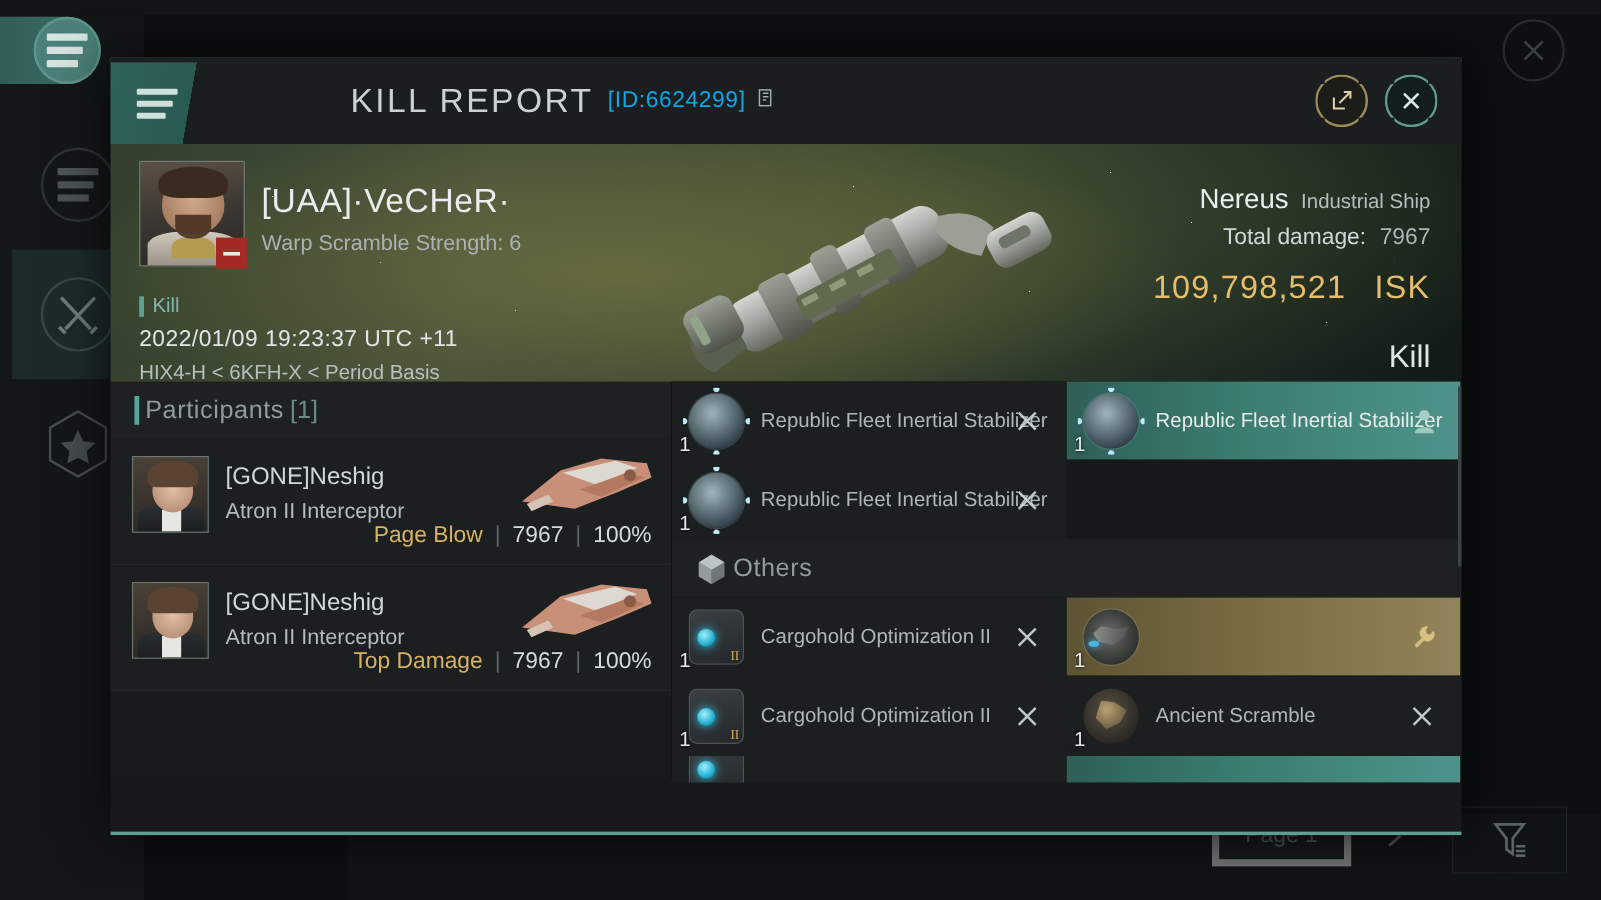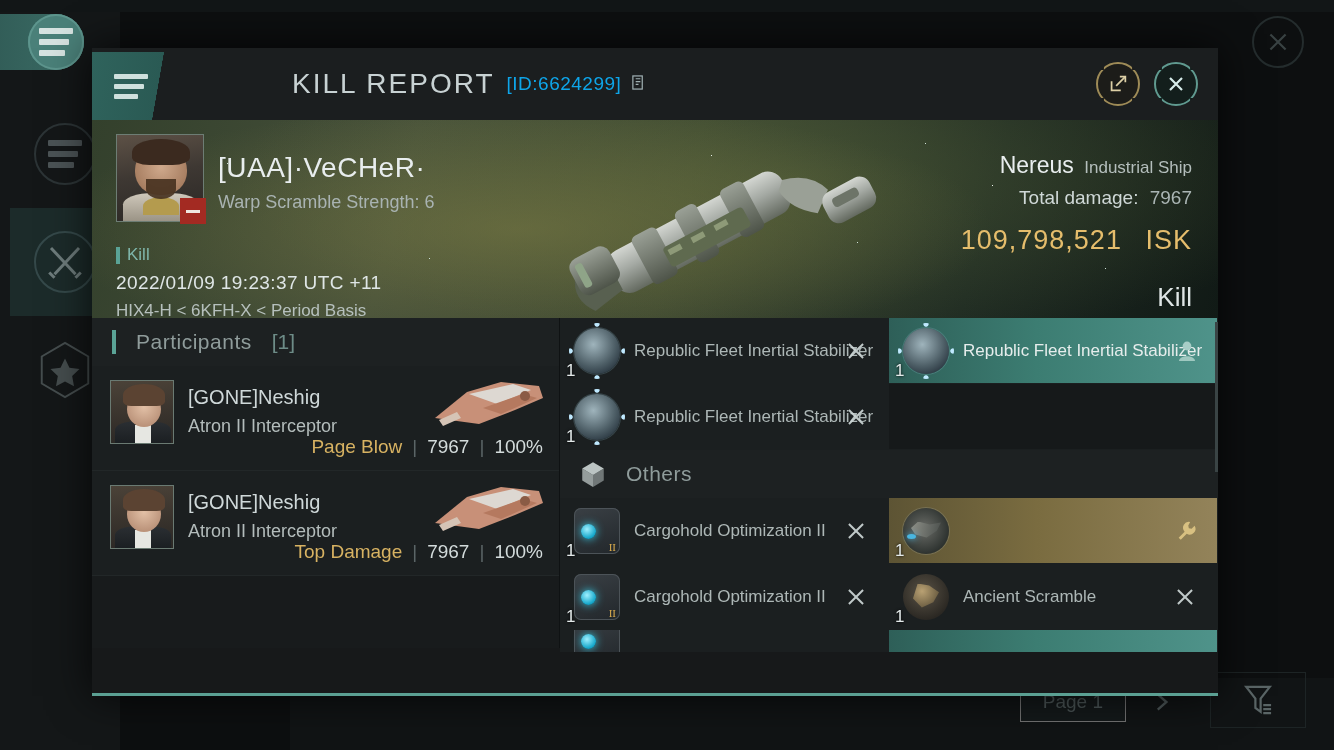--- a/index.html
+++ b/index.html
@@ -69,21 +69,21 @@
     position: absolute; left: 318px; bottom: 32px; height: 40px;
     display: flex; align-items: center; gap: 10px;
     border: 1px solid #1e2526; padding: 0 6px 0 8px; background:#14191a;
   }
   .bg-wallet-amt { font-size: 21px; color: #454f50; letter-spacing: 1px; }
   .bg-pager {
     position: absolute; right: 160px; bottom: 28px;
     display: flex; align-items: center; gap: 22px;
   }
   .bg-pager-box {
-    border: 1px solid #737373; background:#14191a;
+    border: 6px solid #737373; background:#14191a;
     padding: 8px 22px; font-size: 19px; color: #4b5556;
   }
   .bg-filter {
     position: absolute; right: 28px; bottom: 22px; width: 96px; height: 56px;
     border: 1px solid #1d2425; display:flex; align-items:center; justify-content:center;
   }
 
   
   .modal {
     position: absolute; left: 92px; top: 48px; width: 1126px; height: 648px;
@@ -192,21 +192,21 @@
   .hr-isk span { font-size: 27px; margin-left: 12px; }
   .hr-kill { margin-top: 24px; font-size: 26px; color: #dfe6e6; }
 
   
   .body-cols { display: flex; height: 330px; }
   .col-left { width: 468px; background: #181b1c; border-right: 1px solid #0f1213; }
   .col-right { flex: 1; background: #141718; position: relative; }
 
   .section-head {
     height: 48px; background: #1d2122; display: flex; align-items: center;
-    padding: 0 20px; gap: 20px;
+    padding: 0 20px; gap: 5px;
   }
   .sh-accent { width: 4px; height: 24px; background: #5aa396; }
   .sh-title { font-size: 21px; color: #8f9c9b; letter-spacing: .5px; }
   .sh-count { font-size: 21px; color: #6d8c87; }
 
   .participant {
     position: relative; height: 105px; border-bottom: 1px solid #222728;
     background: #1b1f20; padding: 14px 20px 0 18px;
   }
   .pa-thumb {

